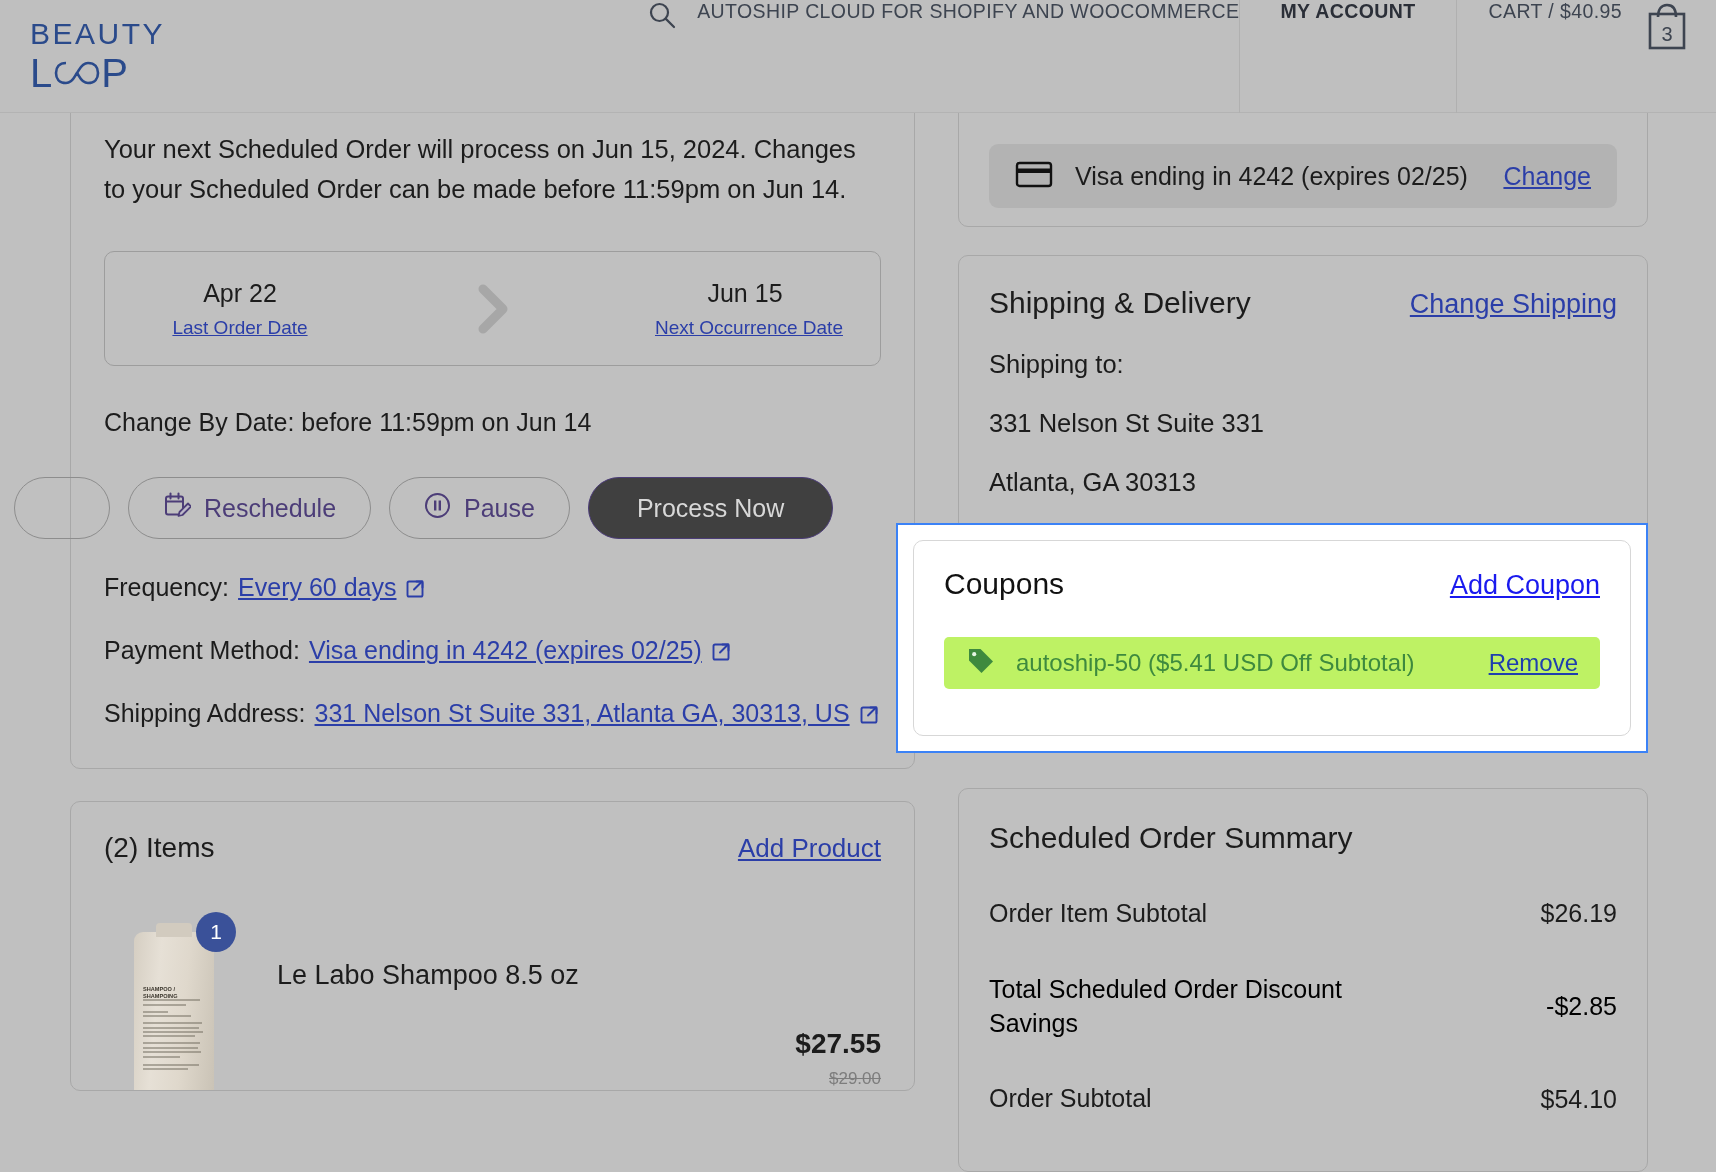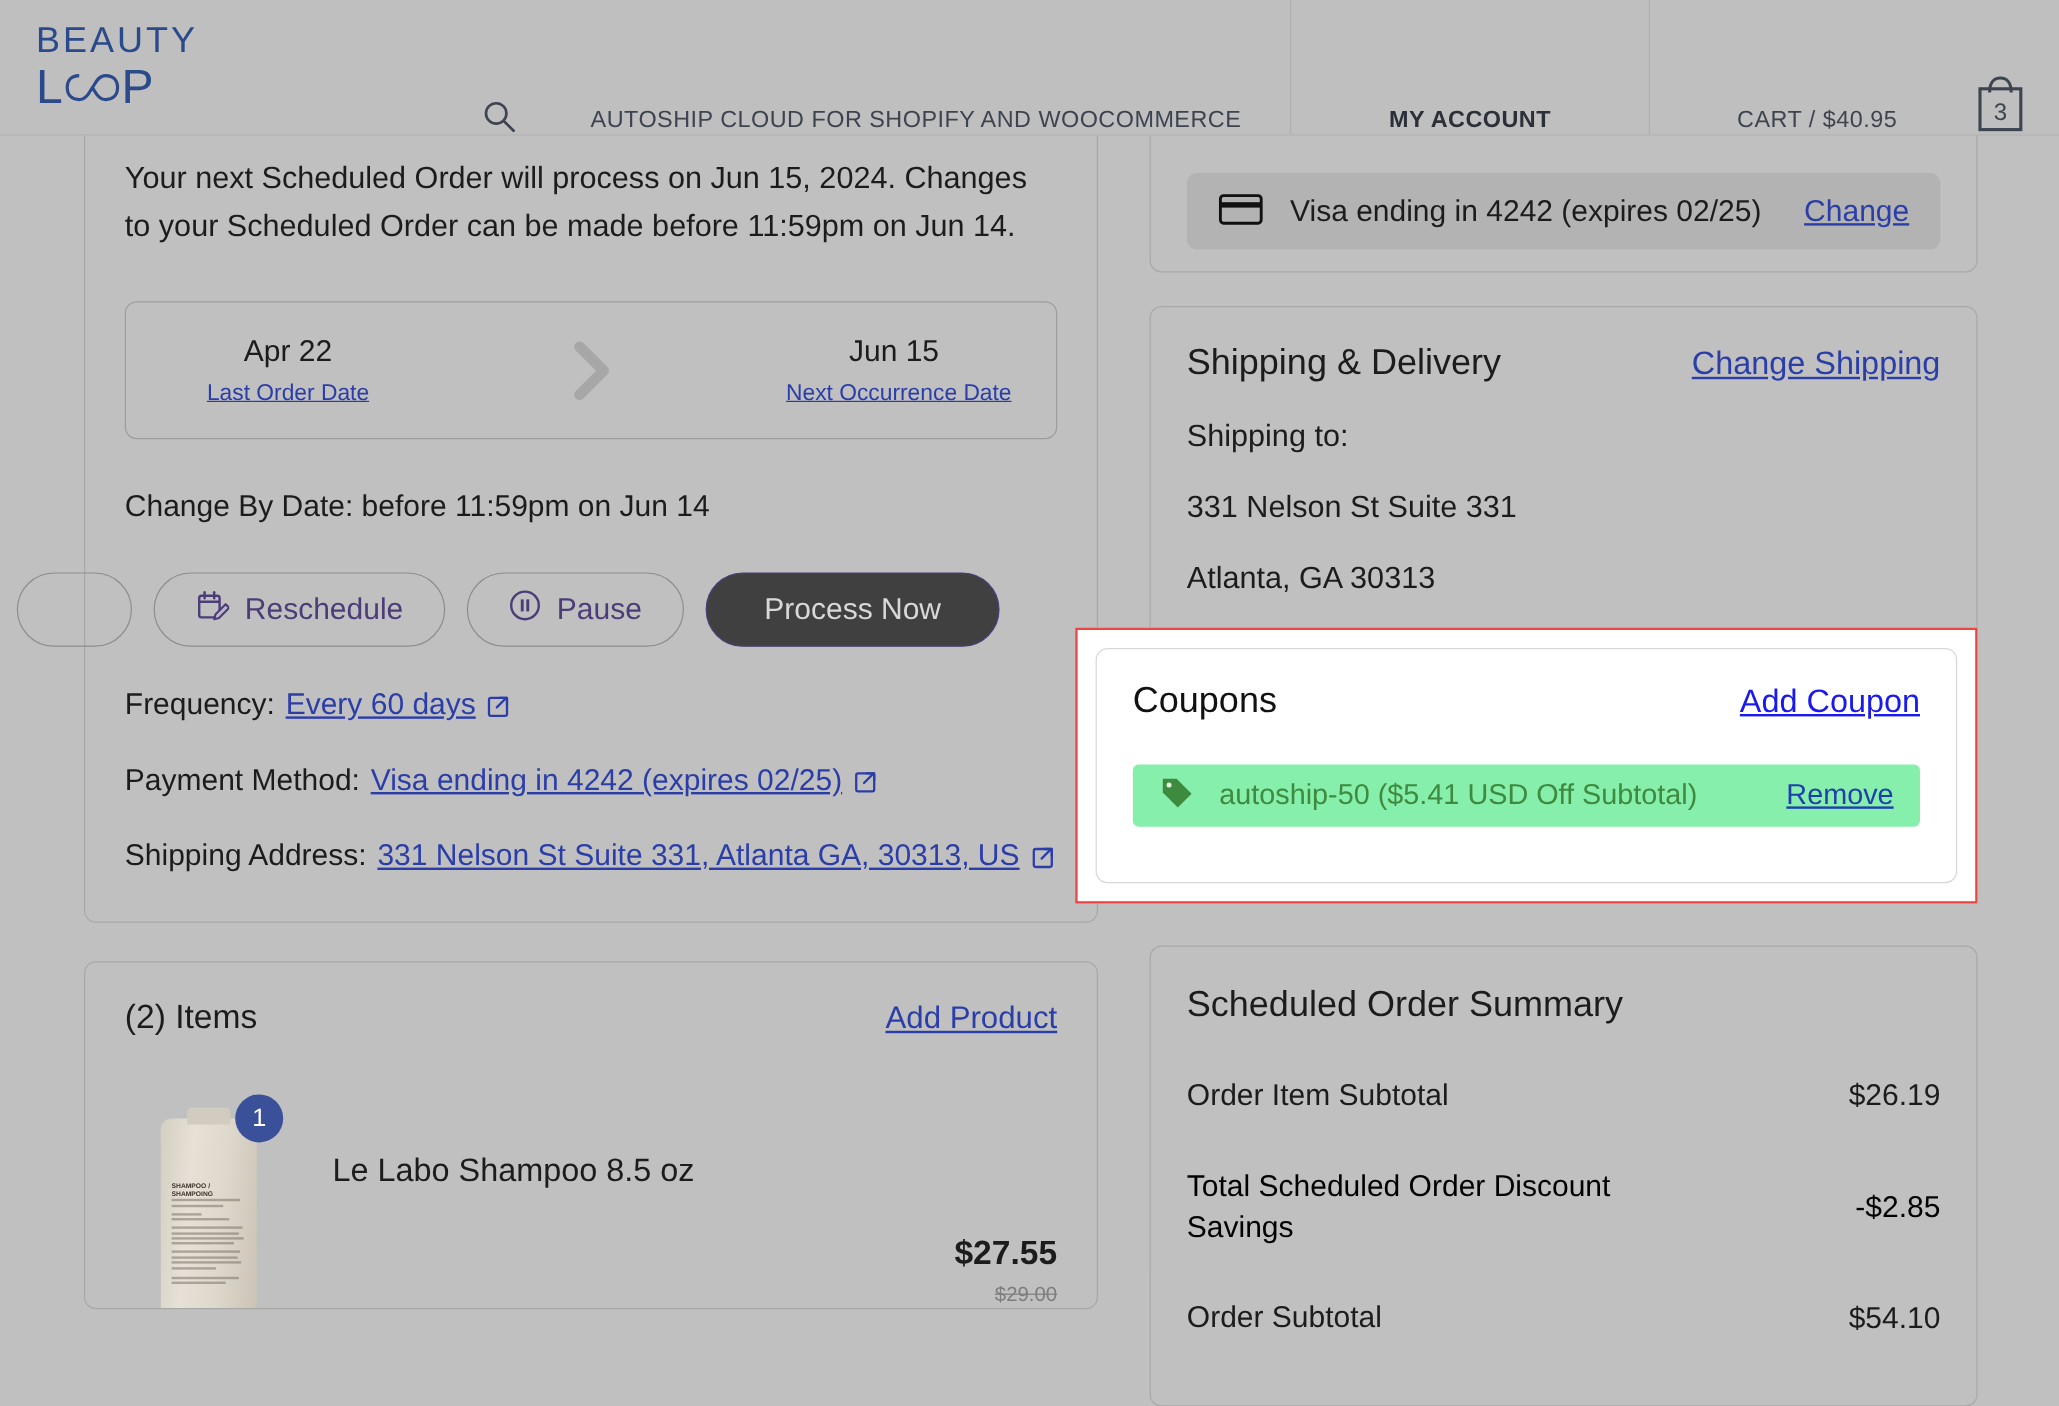--- a/index.html
+++ b/index.html
@@ -46,24 +46,23 @@
     font-size: 40px;
     letter-spacing: 1px;
     font-weight: 400;
     display: flex;
     align-items: center;
     margin-top: 4px;
   }
   .logo .l2 .inf { margin: 0 1px; display: inline-flex; }
   .header-nav {
     display: flex;
-    align-items: flex-end;
+    align-items: flex-start;
     margin-left: auto;
     height: 100%;
-    gap: 41px;
   }
   .search-icon-wrap {
     display: flex; align-items: center;
     margin-right: 20px;
   }
   .nav-tagline {
     font-size: 19.5px;
     letter-spacing: 0.4px;
     color: #3d4450;
     font-weight: 400;
@@ -362,39 +361,39 @@
   .ship-line {
     font-size: 25.5px; color: #1c1c1c; margin-top: 30px;
   }
 
   
   .coupon-spot {
     position: absolute;
     left: -62px; top: 428px;
     width: 752px; height: 230px;
     background: #ffffff;
-    border: 2px solid #ef4444;
+    border: 2px solid #3b82f6;
     padding: 15px;
     z-index: 20;
   }
   .coupon-card {
     width: 100%; height: 100%;
     border: 1px solid #d7d7d7;
     border-radius: 10px;
     background: #fff;
     padding: 26px 30px;
   }
   .coupon-head {
     display: flex; align-items: baseline; justify-content: space-between;
   }
   .coupon-head .t { font-size: 30px; color: #111; }
   .coupon-head a { font-size: 27px; color: #1a1aee; text-decoration: underline; }
   .coupon-chip {
     margin-top: 36px;
-    background: #86efac;
+    background: #bef264;
     border-radius: 5px;
     height: 52px;
     display: flex;
     align-items: center;
     padding: 16px 22px;
   }
   .coupon-chip .ctxt {
     font-size: 24px; color: #3e8a3e; margin-left: 20px;
   }
   .coupon-chip a {

